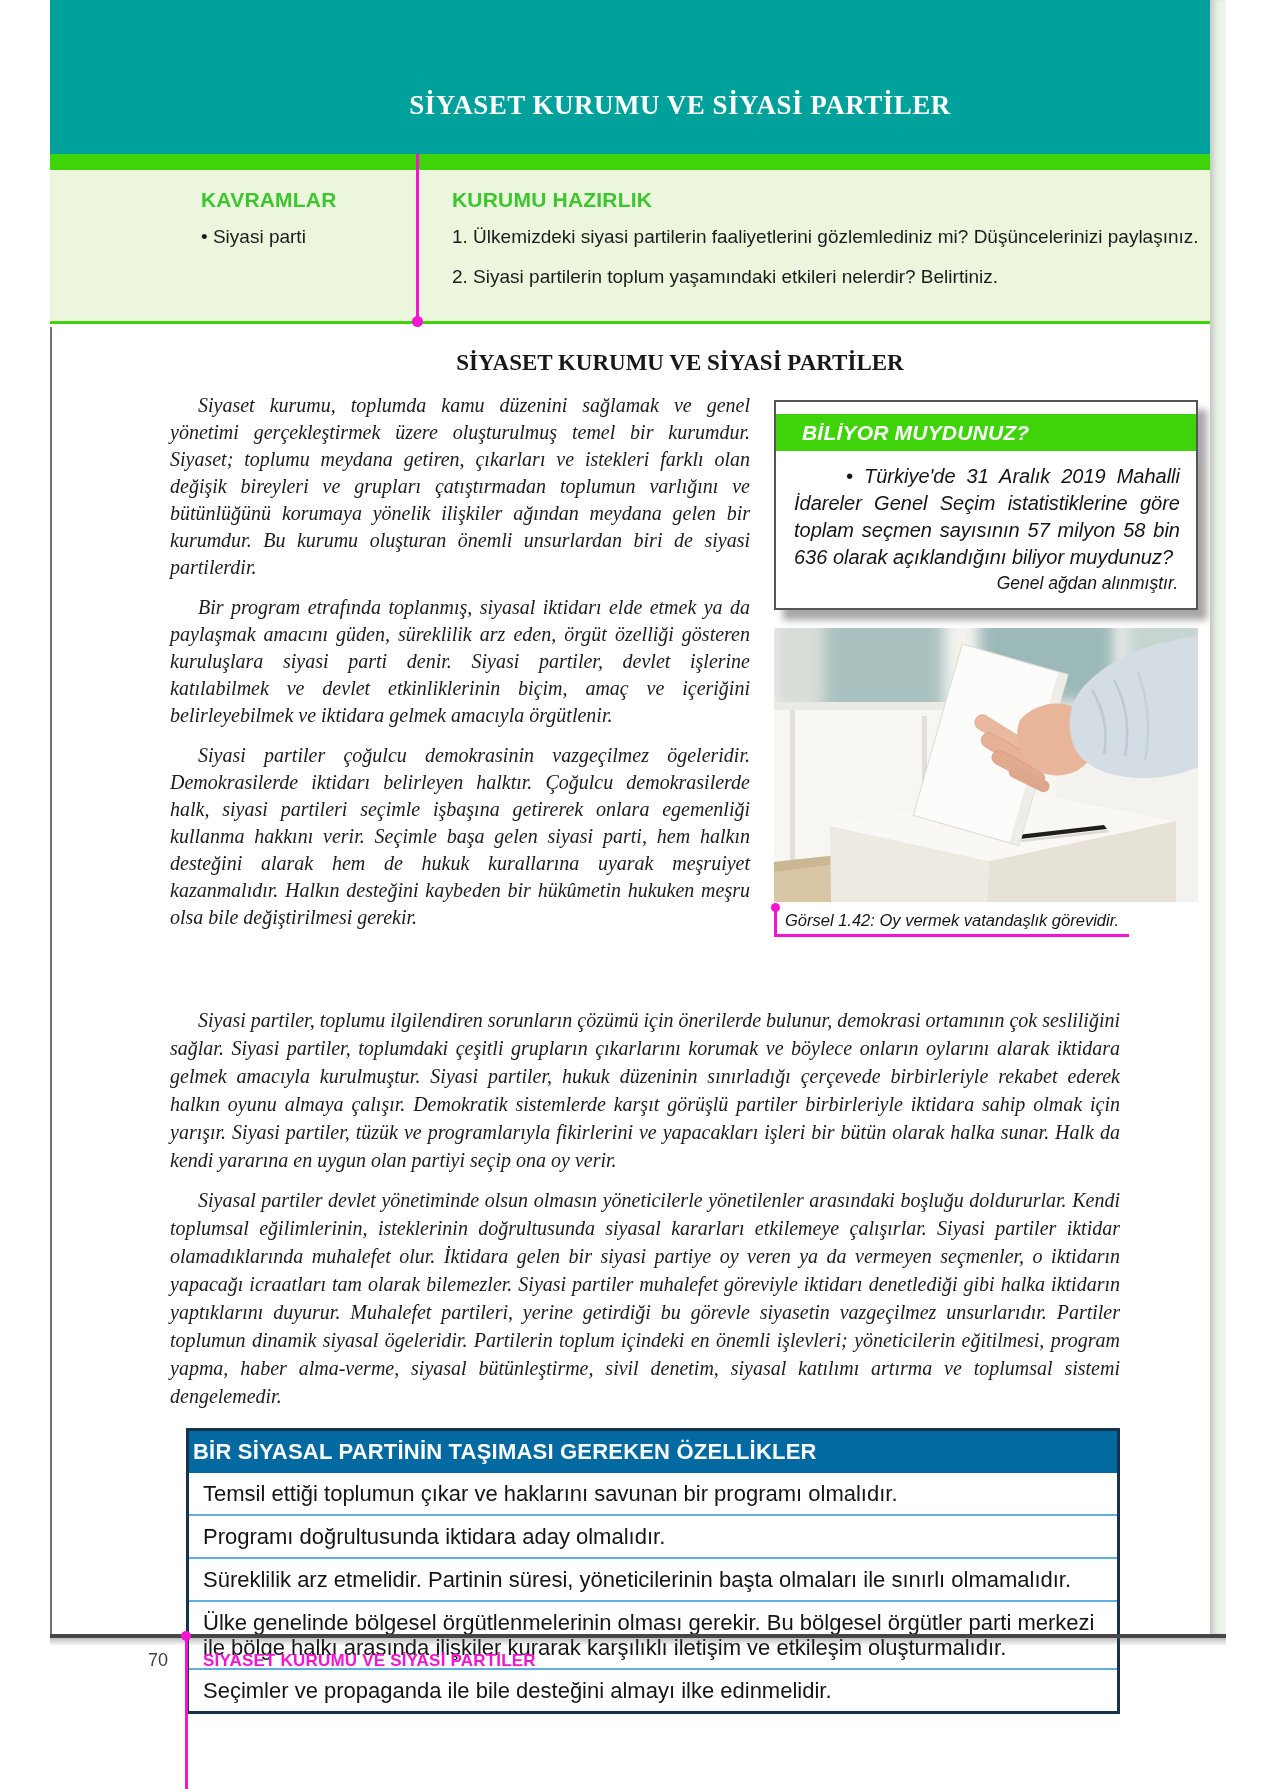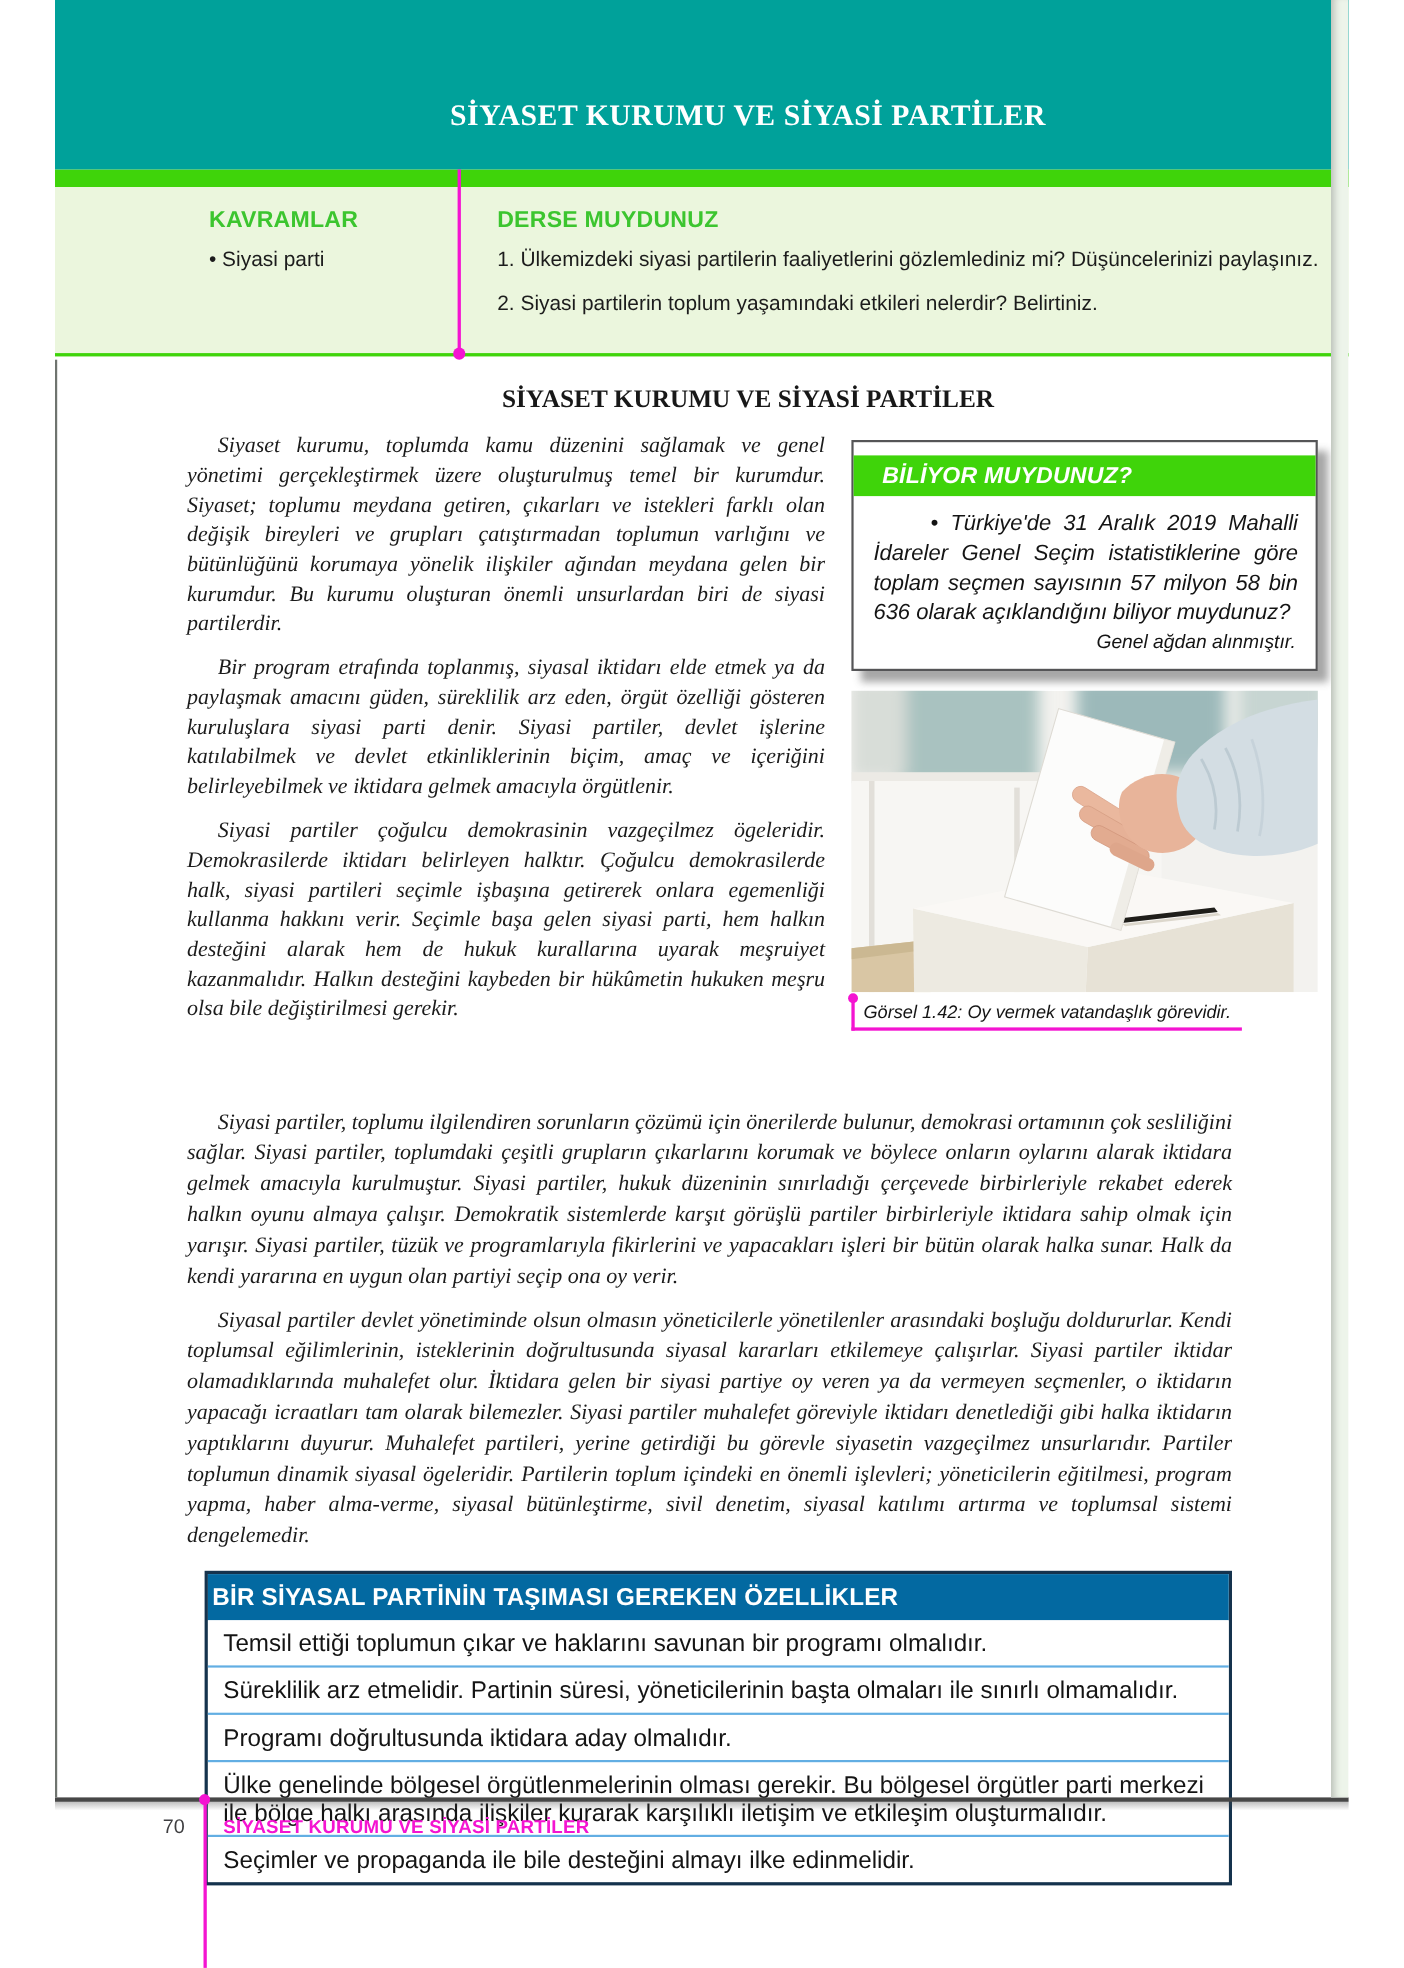--- a/index.html
+++ b/index.html
@@ -6,21 +6,21 @@
   .page{position:relative;width:1176px;height:1789px;margin:0 auto;background:#ffffff;overflow:hidden;
         font-family:"Liberation Serif","DejaVu Serif",serif;}
   
   .band{position:relative;width:1260px;}
   .band-teal{position:relative;height:154px;background:#00a19a;}
   .banner-title{position:absolute;top:90px;left:0;width:100%;text-align:center;margin:0;
         color:#ffffff;font-size:27px;font-weight:bold;letter-spacing:.5px;}
   .band-stripe{height:16px;background:#3fd40a;}
   .band-prep{position:relative;height:151px;background:#ebf6dd;border-bottom:3px solid #3fd40a;
         font-family:"Liberation Sans","DejaVu Sans",sans-serif;}
-  .kavramlar{position:absolute;left:0;top:0;width:366px;height:100%;}
+  .kavramlar{position:absolute;left:11px;top:0;width:366px;height:100%;}
   .kv-title{margin:18px 0 0 140px;font-size:21px;font-weight:bold;color:#3cc52f;letter-spacing:.2px;}
   .kv-item{margin:14px 0 0 140px;font-size:19px;color:#1c1c1c;}
   .vdivider{position:absolute;left:366px;top:-16px;width:3px;height:170px;background:#f414d1;}
   .vdivider-dot{position:absolute;left:362px;top:146px;width:11px;height:11px;border-radius:50%;background:#f414d1;}
   .derse{position:absolute;left:402px;top:0;right:106px;}
   .derse-title{margin:18px 0 0 0;font-size:21px;font-weight:bold;color:#3cc52f;letter-spacing:.2px;}
   .prep-item{margin:10px 0 0 0;padding-left:27px;text-indent:-27px;font-size:19px;line-height:30px;color:#1c1c1c;}
   
   .main-heading{width:1260px;margin:26px 0 0 0;text-align:center;font-size:23px;font-weight:bold;color:#181818;}
   .cols{display:flex;margin-top:16px;min-height:612px;}
@@ -76,21 +76,21 @@
     </div>
     <div class="band-stripe"></div>
     <div class="band-prep">
       <div class="kavramlar">
         <div class="kv-title">KAVRAMLAR</div>
         <div class="kv-item">• Siyasi parti</div>
       </div>
       <div class="vdivider"></div>
       <div class="vdivider-dot"></div>
       <div class="derse">
-        <div class="derse-title">DERSE MUYDUNUZ</div>
+        <div class="derse-title">KURUMU HAZIRLIK</div>
         <div class="prep-item">1. Ülkemizdeki siyasi partilerin faaliyetlerini gözlemlediniz mi? Düşüncelerinizi paylaşınız.</div>
         <div class="prep-item">2. Siyasi partilerin toplum yaşamındaki etkileri nelerdir? Belirtiniz.</div>
       </div>
     </div>
   </div>
 
   <h2 class="main-heading">SİYASET KURUMU VE SİYASİ PARTİLER</h2>
 
   <div class="cols">
     <div class="col-left">
@@ -164,22 +164,22 @@
 
     </div>
   </div>
 
   <p class="full-para">Siyasi partiler, toplumu ilgilendiren sorunların çözümü için önerilerde bulunur, demokrasi ortamının çok sesliliğini sağlar. Siyasi partiler, toplumdaki çeşitli grupların çıkarlarını korumak ve böylece onların oylarını alarak iktidara gelmek amacıyla kurulmuştur. Siyasi partiler, hukuk düzeninin sınırladığı çerçevede birbirleriyle rekabet ederek halkın oyunu almaya çalışır. Demokratik sistemlerde karşıt görüşlü partiler birbirleriyle iktidara sahip olmak için yarışır. Siyasi partiler, tüzük ve programlarıyla fikirlerini ve yapacakları işleri bir bütün olarak halka sunar. Halk da kendi yararına en uygun olan partiyi seçip ona oy verir.</p>
   <p class="full-para">Siyasal partiler devlet yönetiminde olsun olmasın yöneticilerle yönetilenler arasındaki boşluğu doldururlar. Kendi toplumsal eğilimlerinin, isteklerinin doğrultusunda siyasal kararları etkilemeye çalışırlar. Siyasi partiler iktidar olamadıklarında muhalefet olur. İktidara gelen bir siyasi partiye oy veren ya da vermeyen seçmenler, o iktidarın yapacağı icraatları tam olarak bilemezler. Siyasi partiler muhalefet göreviyle iktidarı denetlediği gibi halka iktidarın yaptıklarını duyurur. Muhalefet partileri, yerine getirdiği bu görevle siyasetin vazgeçilmez unsurlarıdır. Partiler toplumun dinamik siyasal ögeleridir. Partilerin toplum içindeki en önemli işlevleri; yöneticilerin eğitilmesi, program yapma, haber alma-verme, siyasal bütünleştirme, sivil denetim, siyasal katılımı artırma ve toplumsal sistemi dengelemedir.</p>
 
   <div class="tbl">
     <div class="tbl-head">BİR SİYASAL PARTİNİN TAŞIMASI GEREKEN ÖZELLİKLER</div>
     <div class="tbl-row" style="border-top:none;">Temsil ettiği toplumun çıkar ve haklarını savunan bir programı olmalıdır.</div>
+    <div class="tbl-row">Programı doğrultusunda iktidara aday olmalıdır.</div>
     <div class="tbl-row">Süreklilik arz etmelidir. Partinin süresi, yöneticilerinin başta olmaları ile sınırlı olmamalıdır.</div>
-    <div class="tbl-row">Programı doğrultusunda iktidara aday olmalıdır.</div>
     <div class="tbl-row">Ülke genelinde bölgesel örgütlenmelerinin olması gerekir. Bu bölgesel örgütler parti merkezi ile bölge halkı arasında ilişkiler kurarak karşılıklı iletişim ve etkileşim oluşturmalıdır.</div>
     <div class="tbl-row">Seçimler ve propaganda ile bile desteğini almayı ilke edinmelidir.</div>
   </div>
 
   <div class="footer-rule"></div>
   <div class="footer-vline"></div>
   <div class="footer-vdot"></div>
   <div class="footer-num">70</div>
   <div class="footer-title">SİYASET KURUMU VE SİYASİ PARTİLER</div>
 

